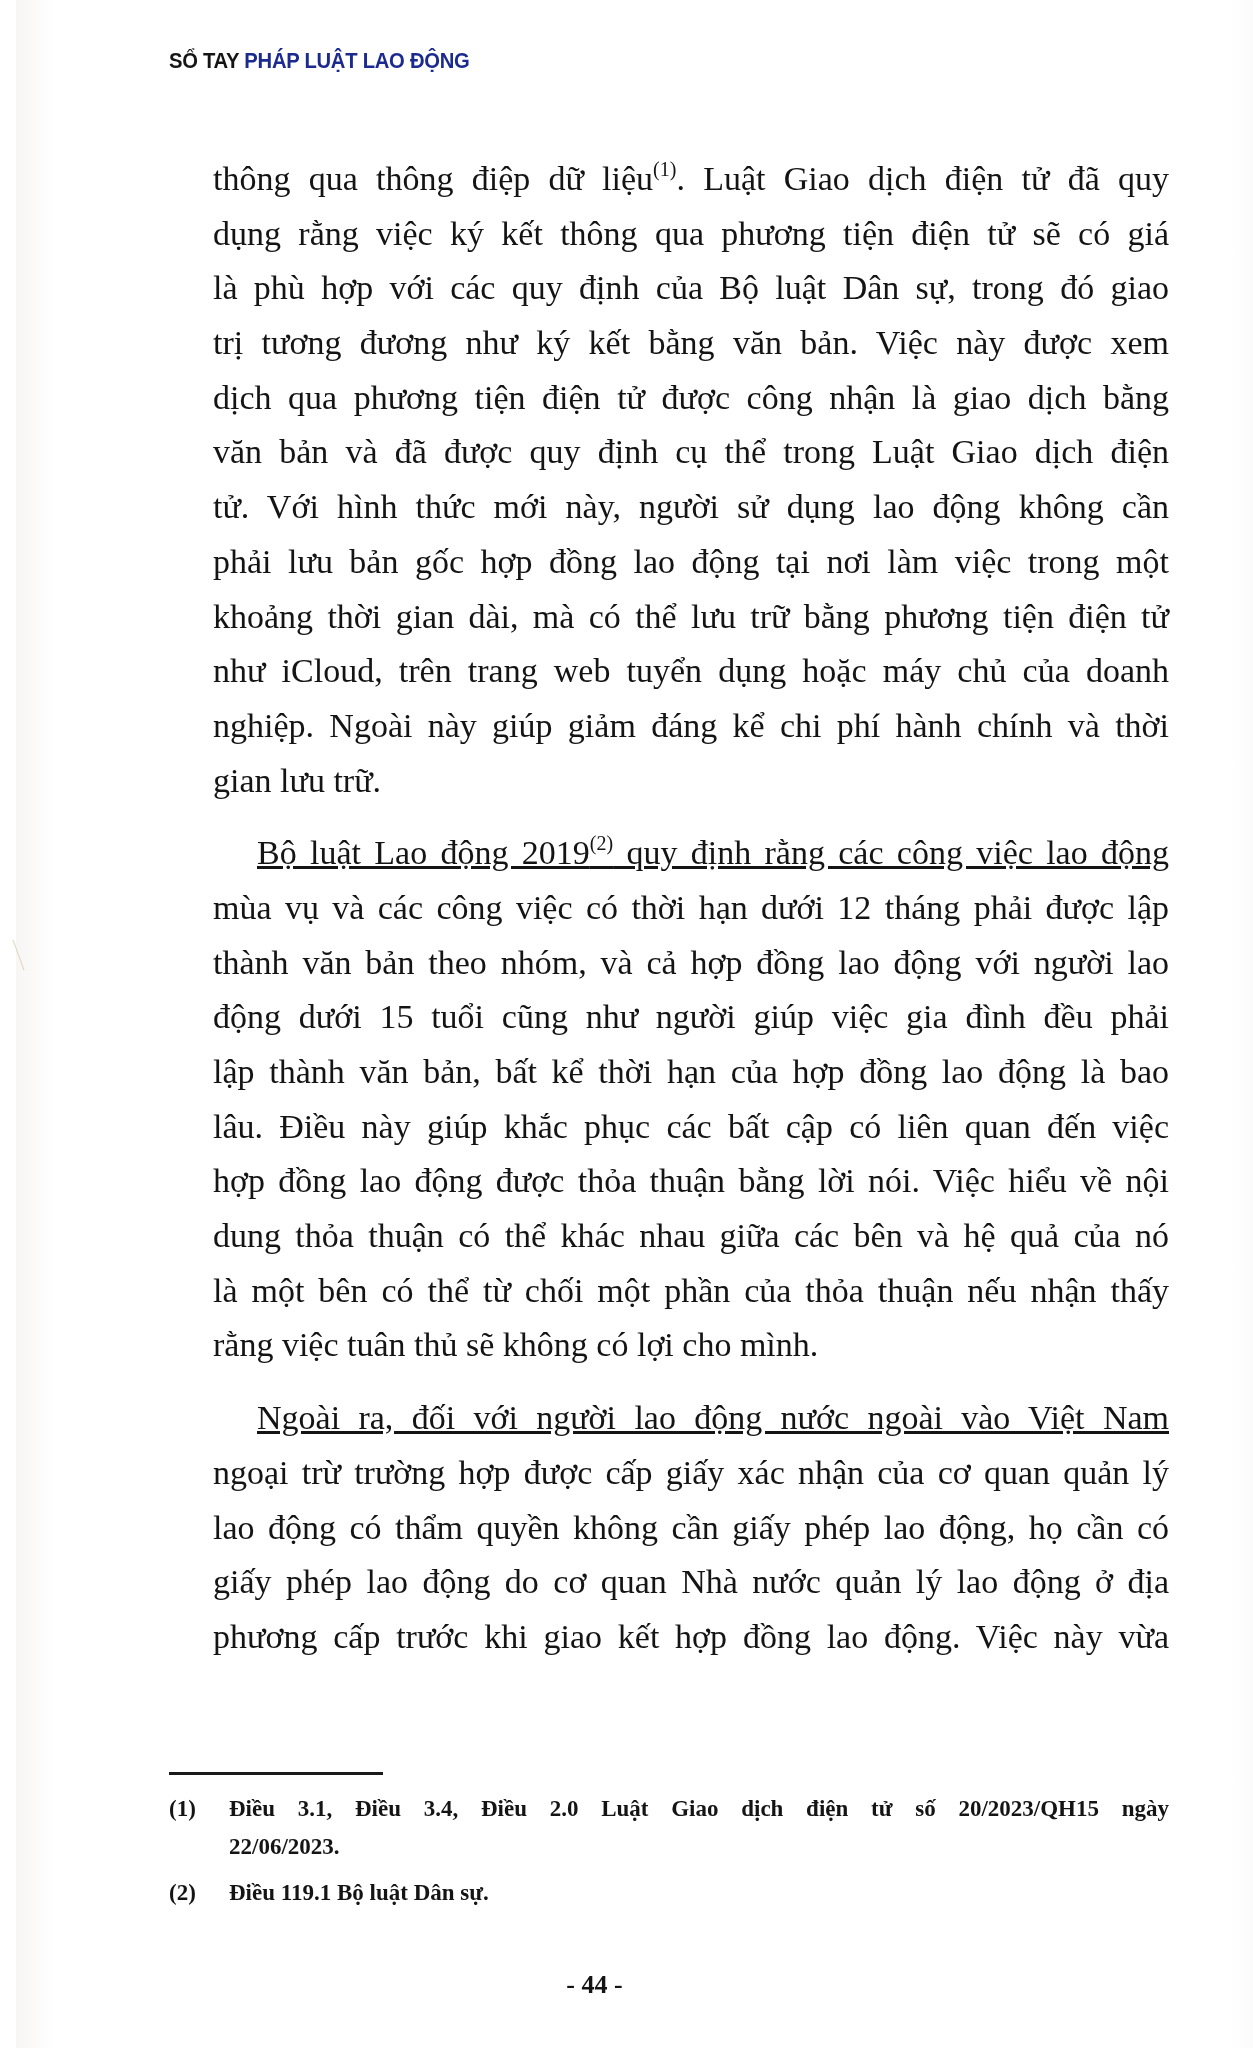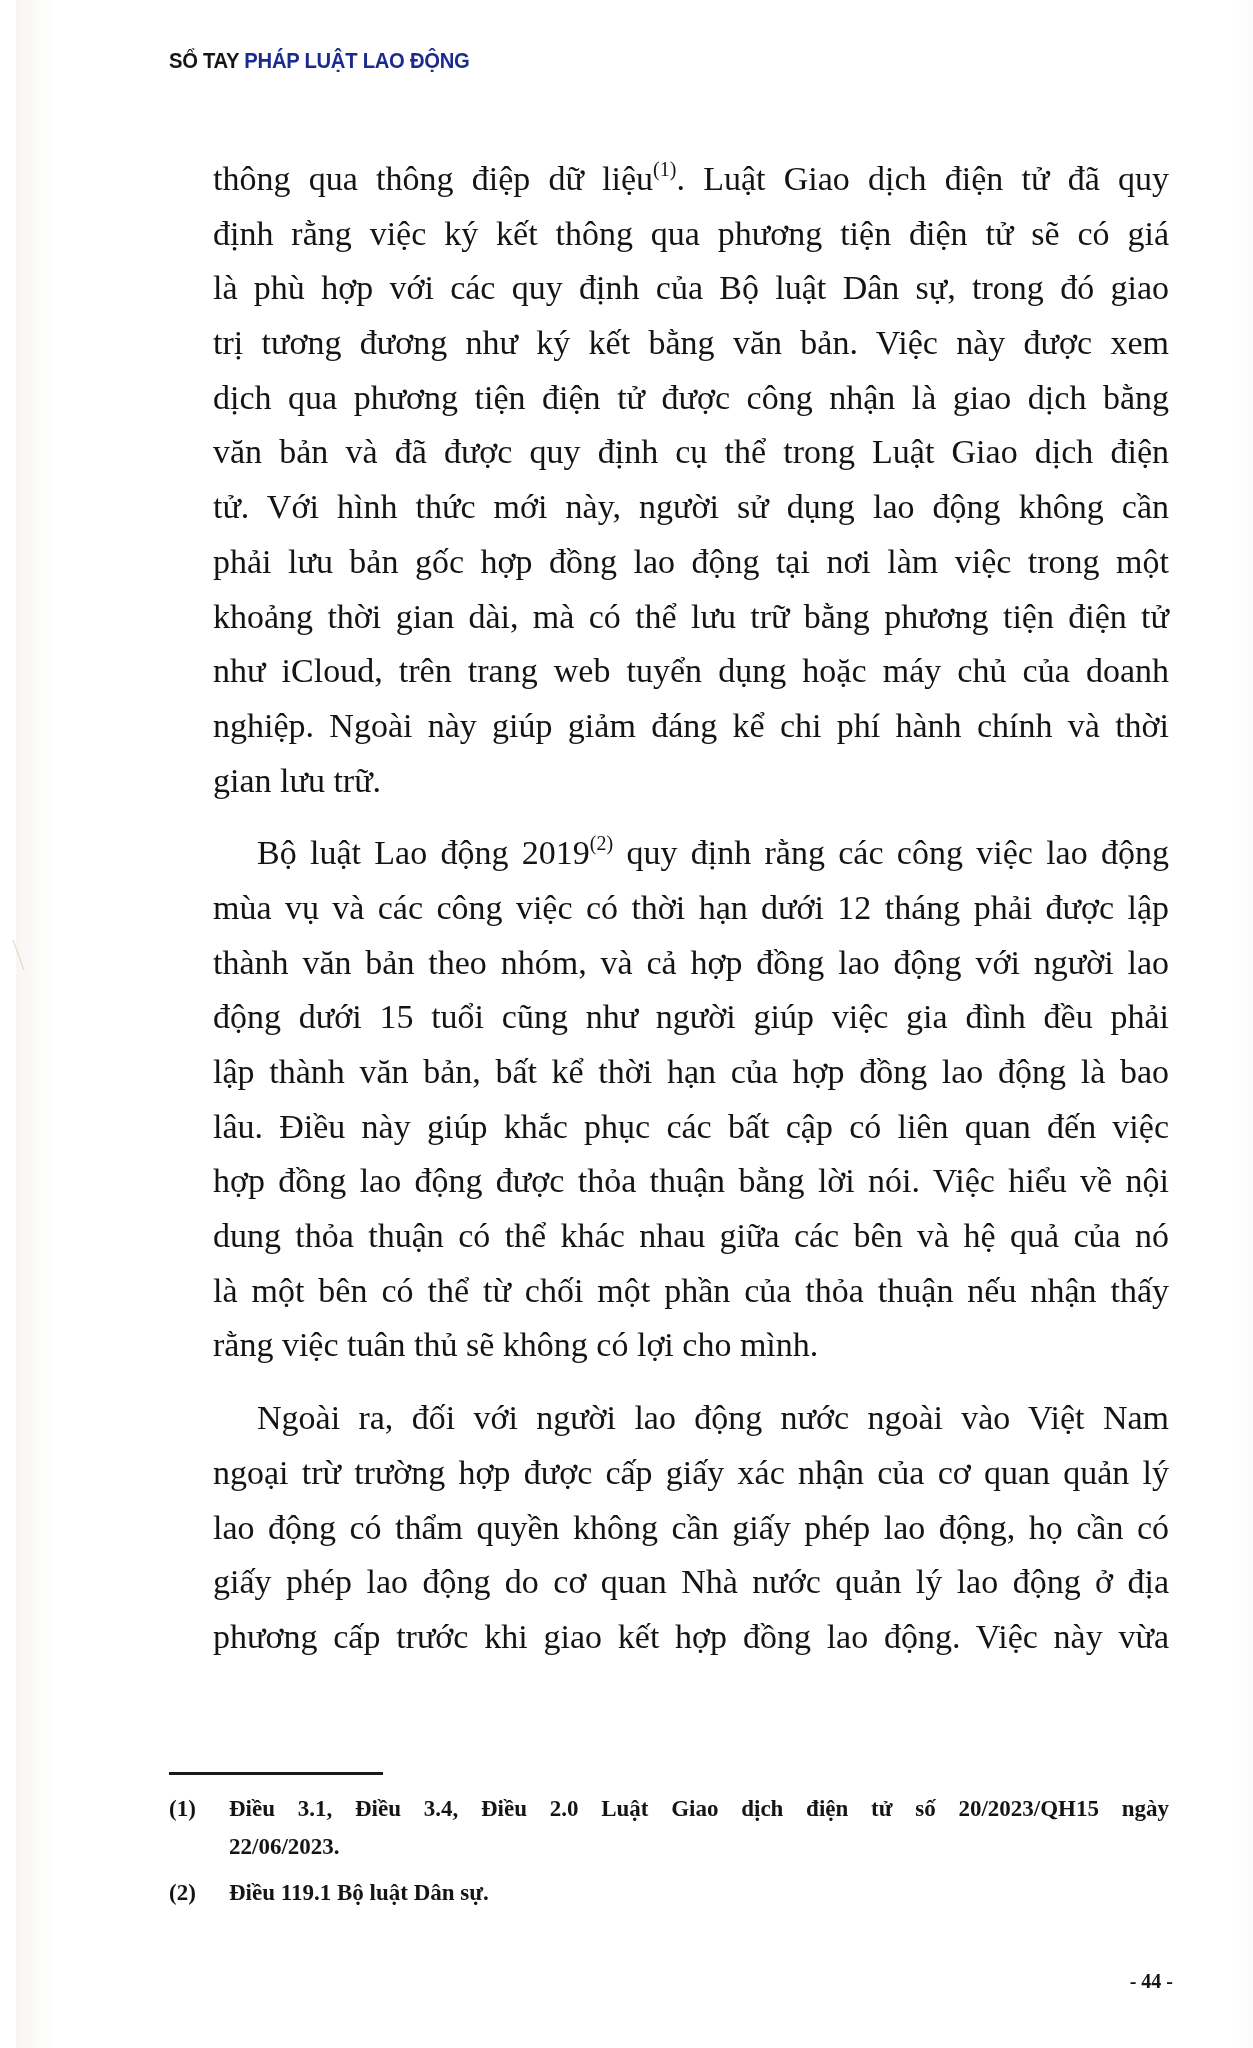--- a/index.html
+++ b/index.html
@@ -54,20 +54,21 @@
       text-align: justify;
       text-align-last: justify;
       overflow: visible;
       margin-left: 44px;
     }
     .line.last {
       text-align-last: left;
     }
     .line.indent {
       padding-left: 44px;
+      text-decoration: underline;
     }
     .para-gap {
       display: block;
       height: 18px;
     }
     sup.fnref {
       font-size: 20px;
       line-height: 0;
       vertical-align: 14px;
     }
@@ -108,24 +109,24 @@
       text-align-last: justify;
     }
     .footnote .fn-line.last {
       text-align-last: left;
     }
     .page-number {
       position: absolute;
       left: 0;
       width: 1157px;
       top: 1970px;
-      text-align: right;
+      text-align: center;
       font-family: "Liberation Serif", "DejaVu Serif", serif;
       font-weight: bold;
-      font-size: 20px;
+      font-size: 26px;
       color: #141414;
     }
     .left-mark {
       position: absolute;
       left: 2px;
       top: 940px;
       width: 16px;
       height: 30px;
       border-left: 1.5px solid #d8c8a4;
       transform: skewX(20deg);
@@ -150,21 +151,21 @@
 
   <div class="running-header">
     <span class="hdr-black">SỔ TAY</span>
     <span class="hdr-blue">PHÁP LUẬT LAO ĐỘNG</span>
   </div>
 
   <div class="body-text">
 
     <div>
       <span class="line"><span>thông qua thông điệp dữ liệu</span><sup class="fnref">(1)</sup><span>. Luật Giao dịch điện tử đã quy</span></span>
-      <span class="line">định rằng việc ký kết thông qua phương tiện điện tử sẽ có giá</span>
+      <span class="line">dụng rằng việc ký kết thông qua phương tiện điện tử sẽ có giá</span>
       <span class="line">là phù hợp với các quy định của Bộ luật Dân sự, trong đó giao</span>
       <span class="line">trị tương đương như ký kết bằng văn bản. Việc này được xem</span>
       <span class="line">dịch qua phương tiện điện tử được công nhận là giao dịch bằng</span>
       <span class="line">văn bản và đã được quy định cụ thể trong Luật Giao dịch điện</span>
       <span class="line">tử. Với hình thức mới này, người sử dụng lao động không cần</span>
       <span class="line">phải lưu bản gốc hợp đồng lao động tại nơi làm việc trong một</span>
       <span class="line">khoảng thời gian dài, mà có thể lưu trữ bằng phương tiện điện tử</span>
       <span class="line">như iCloud, trên trang web tuyển dụng hoặc máy chủ của doanh</span>
       <span class="line">nghiệp. Ngoài này giúp giảm đáng kể chi phí hành chính và thời</span>
       <span class="line last">gian lưu trữ.</span>

